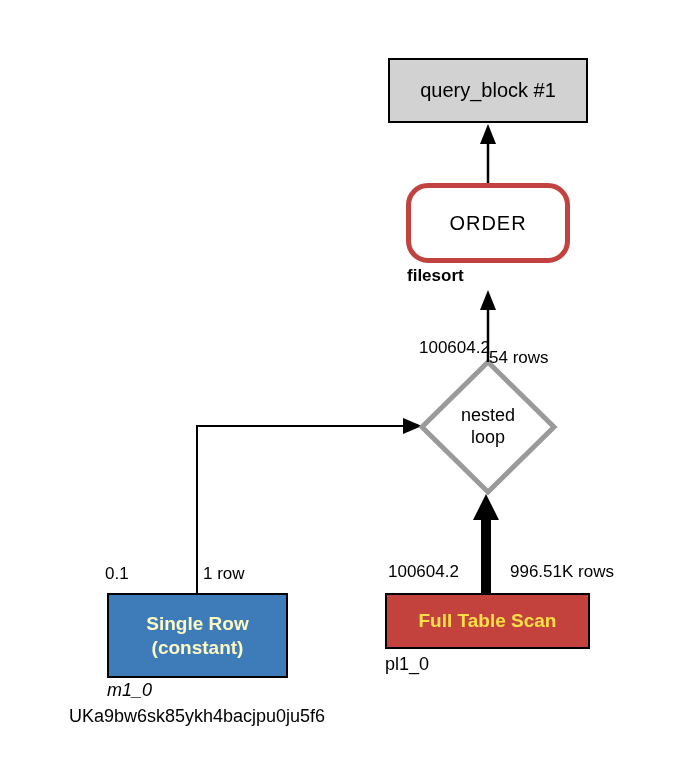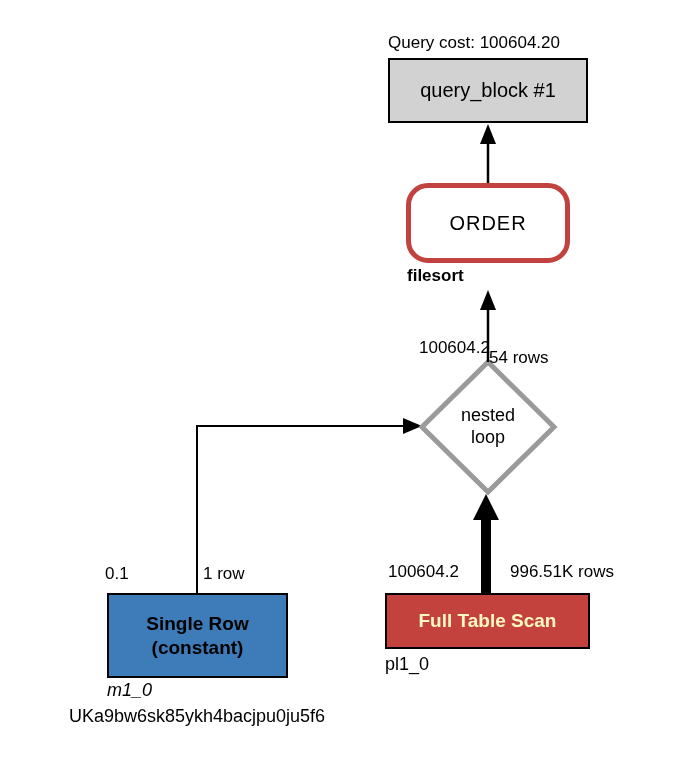--- a/index.html
+++ b/index.html
@@ -31,26 +31,26 @@
   }
   .filesort{left:407px;top:266px;font-size:17px;font-weight:bold;}
   .query-cost{left:388px;top:33px;font-size:17px;white-space:nowrap;}
   .diamond-text{
     left:438px;top:404px;width:100px;
     font-size:18px;line-height:22px;text-align:center;
   }
   .single-row{
     left:107px;top:593px;width:181px;height:85px;
     background:#3d7cb8;border:2px solid #000;
-    color:#000000;font-size:19px;font-weight:bold;line-height:24px;
+    color:#fef9c3;font-size:19px;font-weight:bold;line-height:24px;
   }
   .full-scan{
     left:385px;top:593px;width:205px;height:56px;
     background:#c4423d;border:2px solid #000;
-    color:#fef9c3;font-size:19px;font-weight:bold;
+    color:#fde047;font-size:19px;font-weight:bold;
   }
   .table-name{font-size:18px;text-align:left;white-space:nowrap;}
   .key-name{font-size:18px;font-weight:normal;text-align:center;white-space:nowrap;}
 </style>
 </head>
 <body>
 
 <div id="canvas">
 
   <svg id="edges" viewBox="0 0 674 772" xmlns="http://www.w3.org/2000/svg">
@@ -63,21 +63,20 @@
 
     <polygon points="488,362 554,427 488,492 422,427" fill="#ffffff" stroke="#9a9a9a" stroke-width="5" stroke-linejoin="miter"></polygon>
 
     <line x1="488" y1="362" x2="488" y2="306" stroke="#000" stroke-width="2.5"></line>
     <polygon points="488,290 480,310 496,310" fill="#000"></polygon>
 
     <line x1="488" y1="183" x2="488" y2="140" stroke="#000" stroke-width="2.5"></line>
     <polygon points="488,124 480,144 496,144" fill="#000"></polygon>
   </svg>
 
-  <div class="abs query-cost">Query cost: 100604.20</div>
 
   <div class="abs node query-block">
     <span>query_block #1</span>
   </div>
 
   <div class="abs node order-box">
     <span>ORDER</span>
   </div>
   <div class="abs filesort">filesort</div>
 

